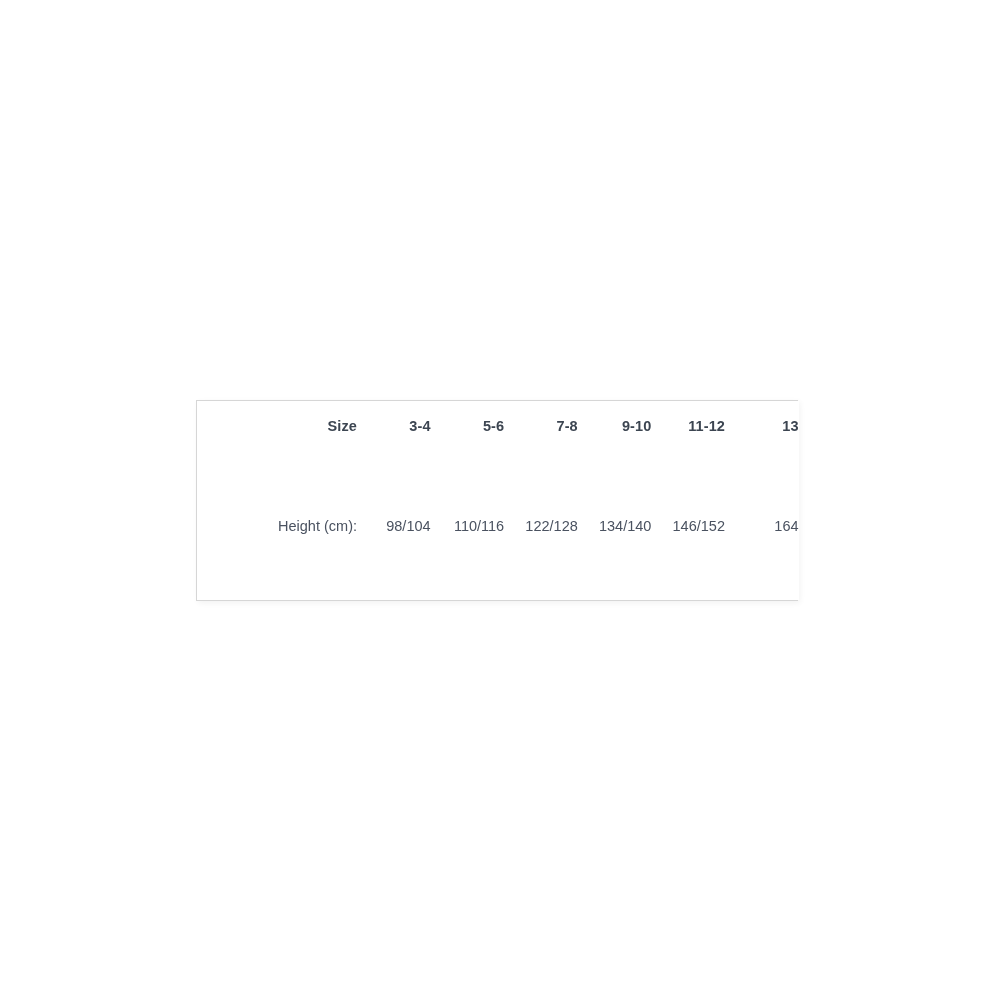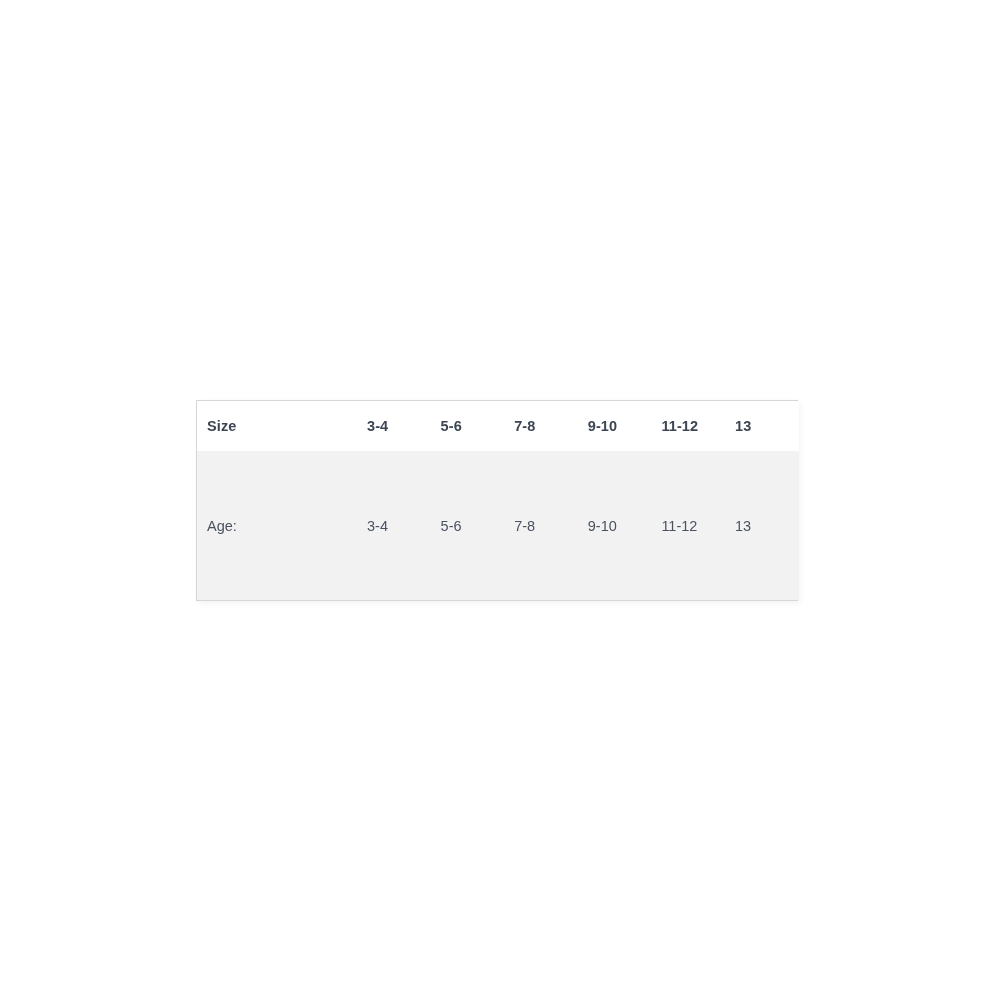--- a/index.html
+++ b/index.html
@@ -39,21 +39,21 @@
 
   table.size-table col.c-label { width: 160px; }
   table.size-table col.c-val   { width: 73.6px; }
 
   table.size-table th,
   table.size-table td {
     border: 0;
     padding: 0 0 0 10px;
     height: 50px;
     vertical-align: middle;
-    text-align: left;
+    text-align: right;
     white-space: nowrap;
   }
 
   
   table.size-table thead tr {
     background: #ffffff;
   }
   table.size-table thead th {
     font-weight: bold;
     color: #3c4551;
@@ -94,24 +94,24 @@
         <th>Size</th>
         <th>3-4</th>
         <th>5-6</th>
         <th>7-8</th>
         <th>9-10</th>
         <th>11-12</th>
         <th>13</th>
       </tr>
     </thead>
     <tbody>
-      <tr class="striped">
-        <td class="row-label">Age:</td>
-        <td>3-4</td>
-        <td>5-6</td>
-        <td>7-8</td>
-        <td>9-10</td>
-        <td>11-12</td>
-        <td>13</td>
+      <tr>
+        <td class="row-label">Height (cm):</td>
+        <td>98/104</td>
+        <td>110/116</td>
+        <td>122/128</td>
+        <td>134/140</td>
+        <td>146/152</td>
+        <td>164</td>
       </tr>
     </tbody>
   </table>
 </div>
 
 </body></html>

